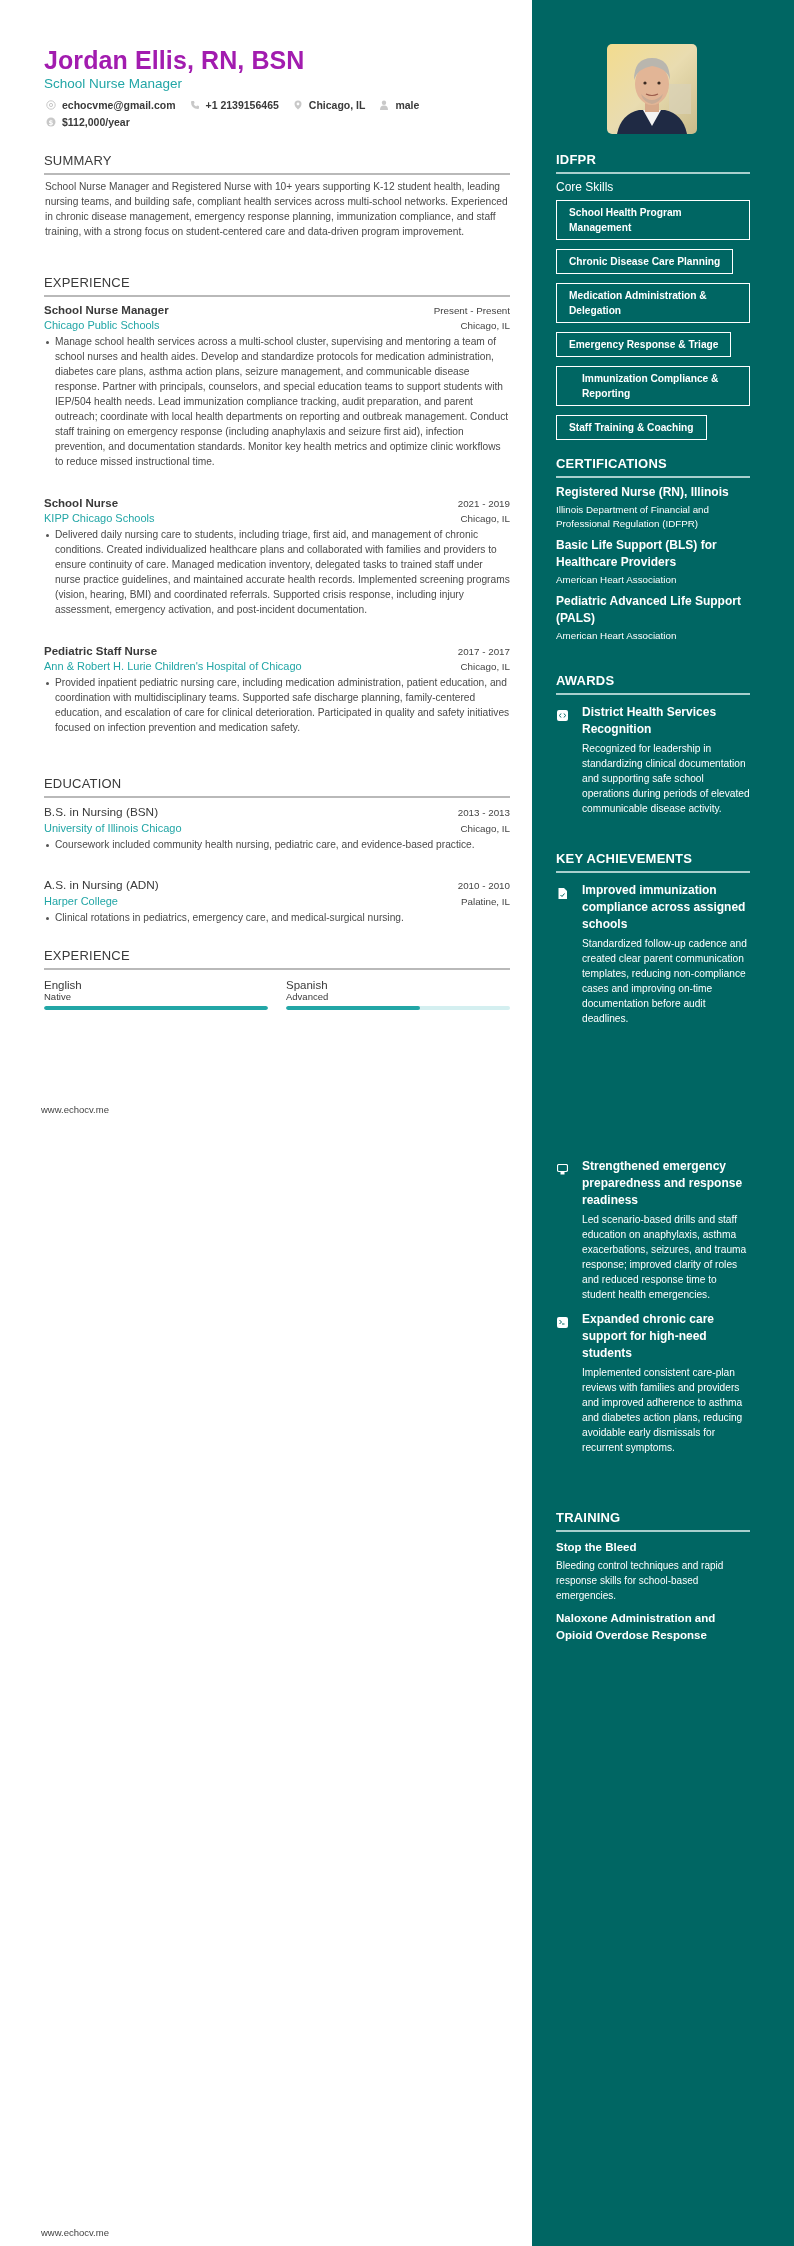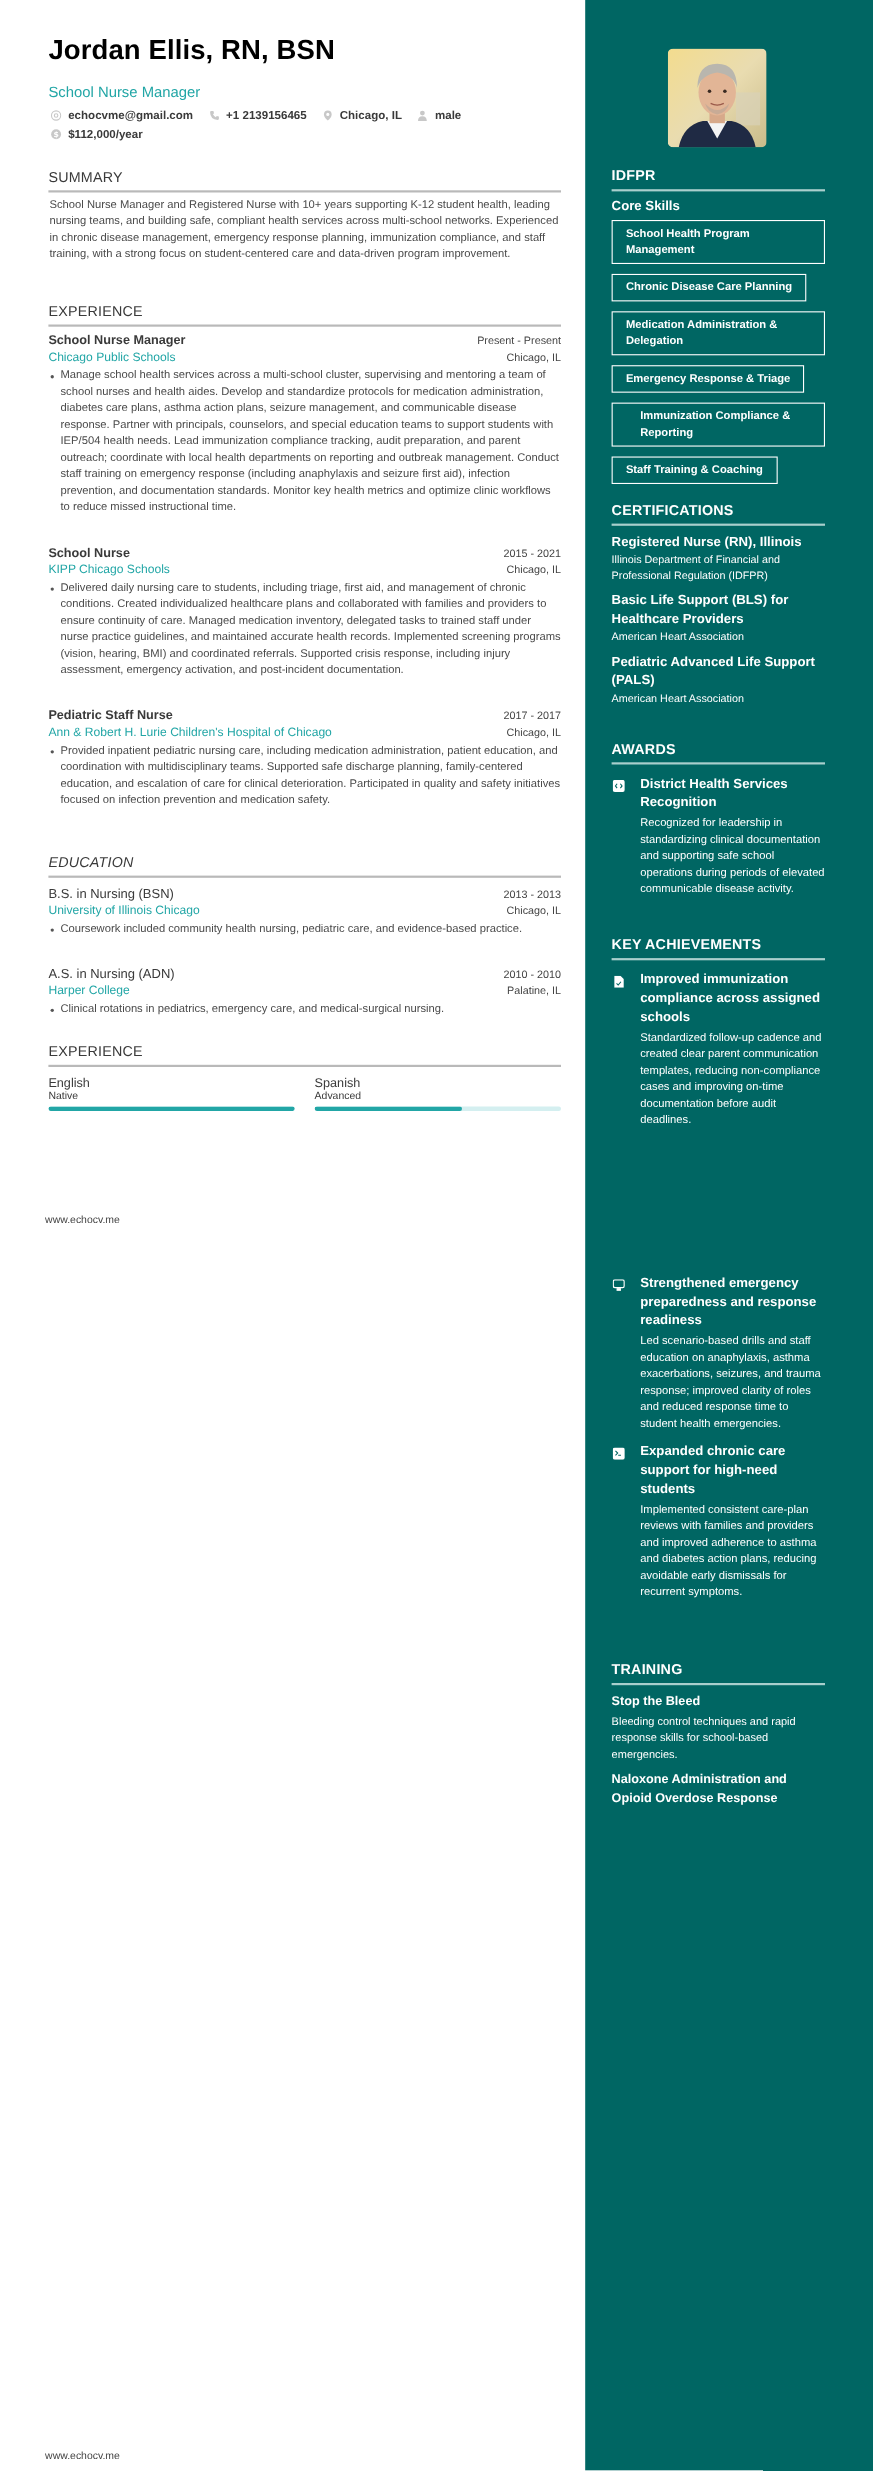--- a/index.html
+++ b/index.html
@@ -3,21 +3,21 @@
 <meta charset="utf-8">
 <style>
   * { box-sizing: border-box; margin: 0; padding: 0; }
   html, body { width: 794px; background: #ffffff; }
   body { font-family: "Liberation Sans", "DejaVu Sans", sans-serif; color: #333; position: relative; height: 2246px; overflow: hidden; }
 
   .sidebar-bg { position: absolute; left: 532px; top: 0; width: 262px; height: 2246px; background: #006663; }
 
   
   .main { position: absolute; left: 44px; top: 0; width: 466px; }
-  .name { position: absolute; top: 32px; left: 0; font-size: 25px; font-weight: 700; color: #000000; letter-spacing: 0.1px; white-space: nowrap; text-align: center; }
+  .name { position: absolute; top: 46px; left: 0; font-size: 25px; font-weight: 700; color: #a21caf; letter-spacing: 0.1px; white-space: nowrap; text-align: center; }
   .job-title { position: absolute; top: 76px; left: 0; font-size: 13.5px; color: #22a6a6; white-space: nowrap; }
   .contact-row { position: absolute; left: 2px; display: flex; align-items: center; font-size: 10.5px; font-weight: 700; color: #3a3a3a; white-space: nowrap; }
   .contact-row.r1 { top: 99px; }
   .contact-row.r2 { top: 116px; }
   .contact-item { display: flex; align-items: center; margin-right: 14px; }
   .cicon { width: 10px; height: 10px; margin-right: 6px; display: inline-flex; align-items: center; justify-content: center; }
   .cicon svg { width: 10px; height: 10px; }
 
   .section { position: absolute; left: 0; width: 466px; }
   .section-title { font-size: 13px; color: #3a3a3a; letter-spacing: 0.2px; padding-bottom: 5px; border-bottom: 2px solid #b9b9b9; }
@@ -42,21 +42,21 @@
   .lang-level { font-size: 9.5px; color: #3a3a3a; }
   .lang-bar { margin-top: 4px; height: 4px; border-radius: 2px; background: #d4eff0; overflow: hidden; }
   .lang-fill { height: 100%; border-radius: 2px; background: #22a6a6; }
 
   .footer { position: absolute; left: 41px; font-size: 9.5px; color: #444; }
 
   
   .side { position: absolute; left: 556px; width: 194px; color: #fff; }
   .photo { position: absolute; left: 607px; top: 44px; width: 90px; height: 90px; border-radius: 5px; overflow: hidden; }
   .side-title { font-size: 13px; font-weight: 700; letter-spacing: 0.2px; color: #fff; padding-bottom: 5px; border-bottom: 2px solid #a9cfcd; }
-  .skill-group { font-size: 12px; font-weight: 700; margin-top: 6px; }
+  .skill-group { font-size: 12px; font-weight: 400; margin-top: 6px; }
   .skill-list { margin-top: 6px; }
   .skill-box { display: inline-block; border: 1px solid #ffffff; font-size: 10.2px; font-weight: 700; line-height: 15px; padding: 4px 12px; margin-bottom: 9px; color: #fff; }
   .cert { margin-top: 6px; }
   .cert-name { font-size: 12px; font-weight: 700; line-height: 17px; }
   .cert-issuer { font-size: 9.8px; line-height: 14px; margin-top: 2px; }
   .aw { display: flex; margin-top: 9px; }
   .aw-icon { width: 22px; flex: 0 0 22px; padding-top: 3px; padding-left: 1px; }
   .aw-icon svg { width: 11px; height: 11px; }
   .aw-body { flex: 1; padding-left: 4px; }
   .aw-title { font-size: 12px; font-weight: 700; line-height: 17px; }
@@ -141,21 +141,21 @@
       <span class="entry-loc">Chicago, IL</span>
     </div>
     <ul class="entry-bullets">
       <li>Manage school health services across a multi-school cluster, supervising and mentoring a team of school nurses and health aides. Develop and standardize protocols for medication administration, diabetes care plans, asthma action plans, seizure management, and communicable disease response. Partner with principals, counselors, and special education teams to support students with IEP/504 health needs. Lead immunization compliance tracking, audit preparation, and parent outreach; coordinate with local health departments on reporting and outbreak management. Conduct staff training on emergency response (including anaphylaxis and seizure first aid), infection prevention, and documentation standards. Monitor key health metrics and optimize clinic workflows to reduce missed instructional time.</li>
     </ul>
   </div>
 
   <div class="entry" style="top:497px;">
     <div class="entry-head">
       <span class="entry-role">School Nurse</span>
-      <span class="entry-date">2015 - 2021</span>
+      <span class="entry-date">2021 - 2019</span>
     </div>
     <div class="entry-sub">
       <span class="entry-org">KIPP Chicago Schools</span>
       <span class="entry-loc">Chicago, IL</span>
     </div>
     <ul class="entry-bullets">
       <li>Delivered daily nursing care to students, including triage, first aid, and management of chronic conditions. Created individualized healthcare plans and collaborated with families and providers to ensure continuity of care. Managed medication inventory, delegated tasks to trained staff under nurse practice guidelines, and maintained accurate health records. Implemented screening programs (vision, hearing, BMI) and coordinated referrals. Supported crisis response, including injury assessment, emergency activation, and post-incident documentation.</li>
     </ul>
   </div>
 
@@ -166,21 +166,21 @@
     </div>
     <div class="entry-sub">
       <span class="entry-org">Ann &amp; Robert H. Lurie Children's Hospital of Chicago</span>
       <span class="entry-loc">Chicago, IL</span>
     </div>
     <ul class="entry-bullets">
       <li>Provided inpatient pediatric nursing care, including medication administration, patient education, and coordination with multidisciplinary teams. Supported safe discharge planning, family-centered education, and escalation of care for clinical deterioration. Participated in quality and safety initiatives focused on infection prevention and medication safety.</li>
     </ul>
   </div>
 
-  <div class="section" style="top:776px;font-style:italic;">
+  <div class="section" style="top:776px;">
     <div class="section-title">EDUCATION</div>
   </div>
 
   <div class="entry" style="top:805px;">
     <div class="entry-head">
       <span class="entry-role light">B.S. in Nursing (BSN)</span>
       <span class="entry-date">2013 - 2013</span>
     </div>
     <div class="entry-sub">
       <span class="entry-org">University of Illinois Chicago</span>

